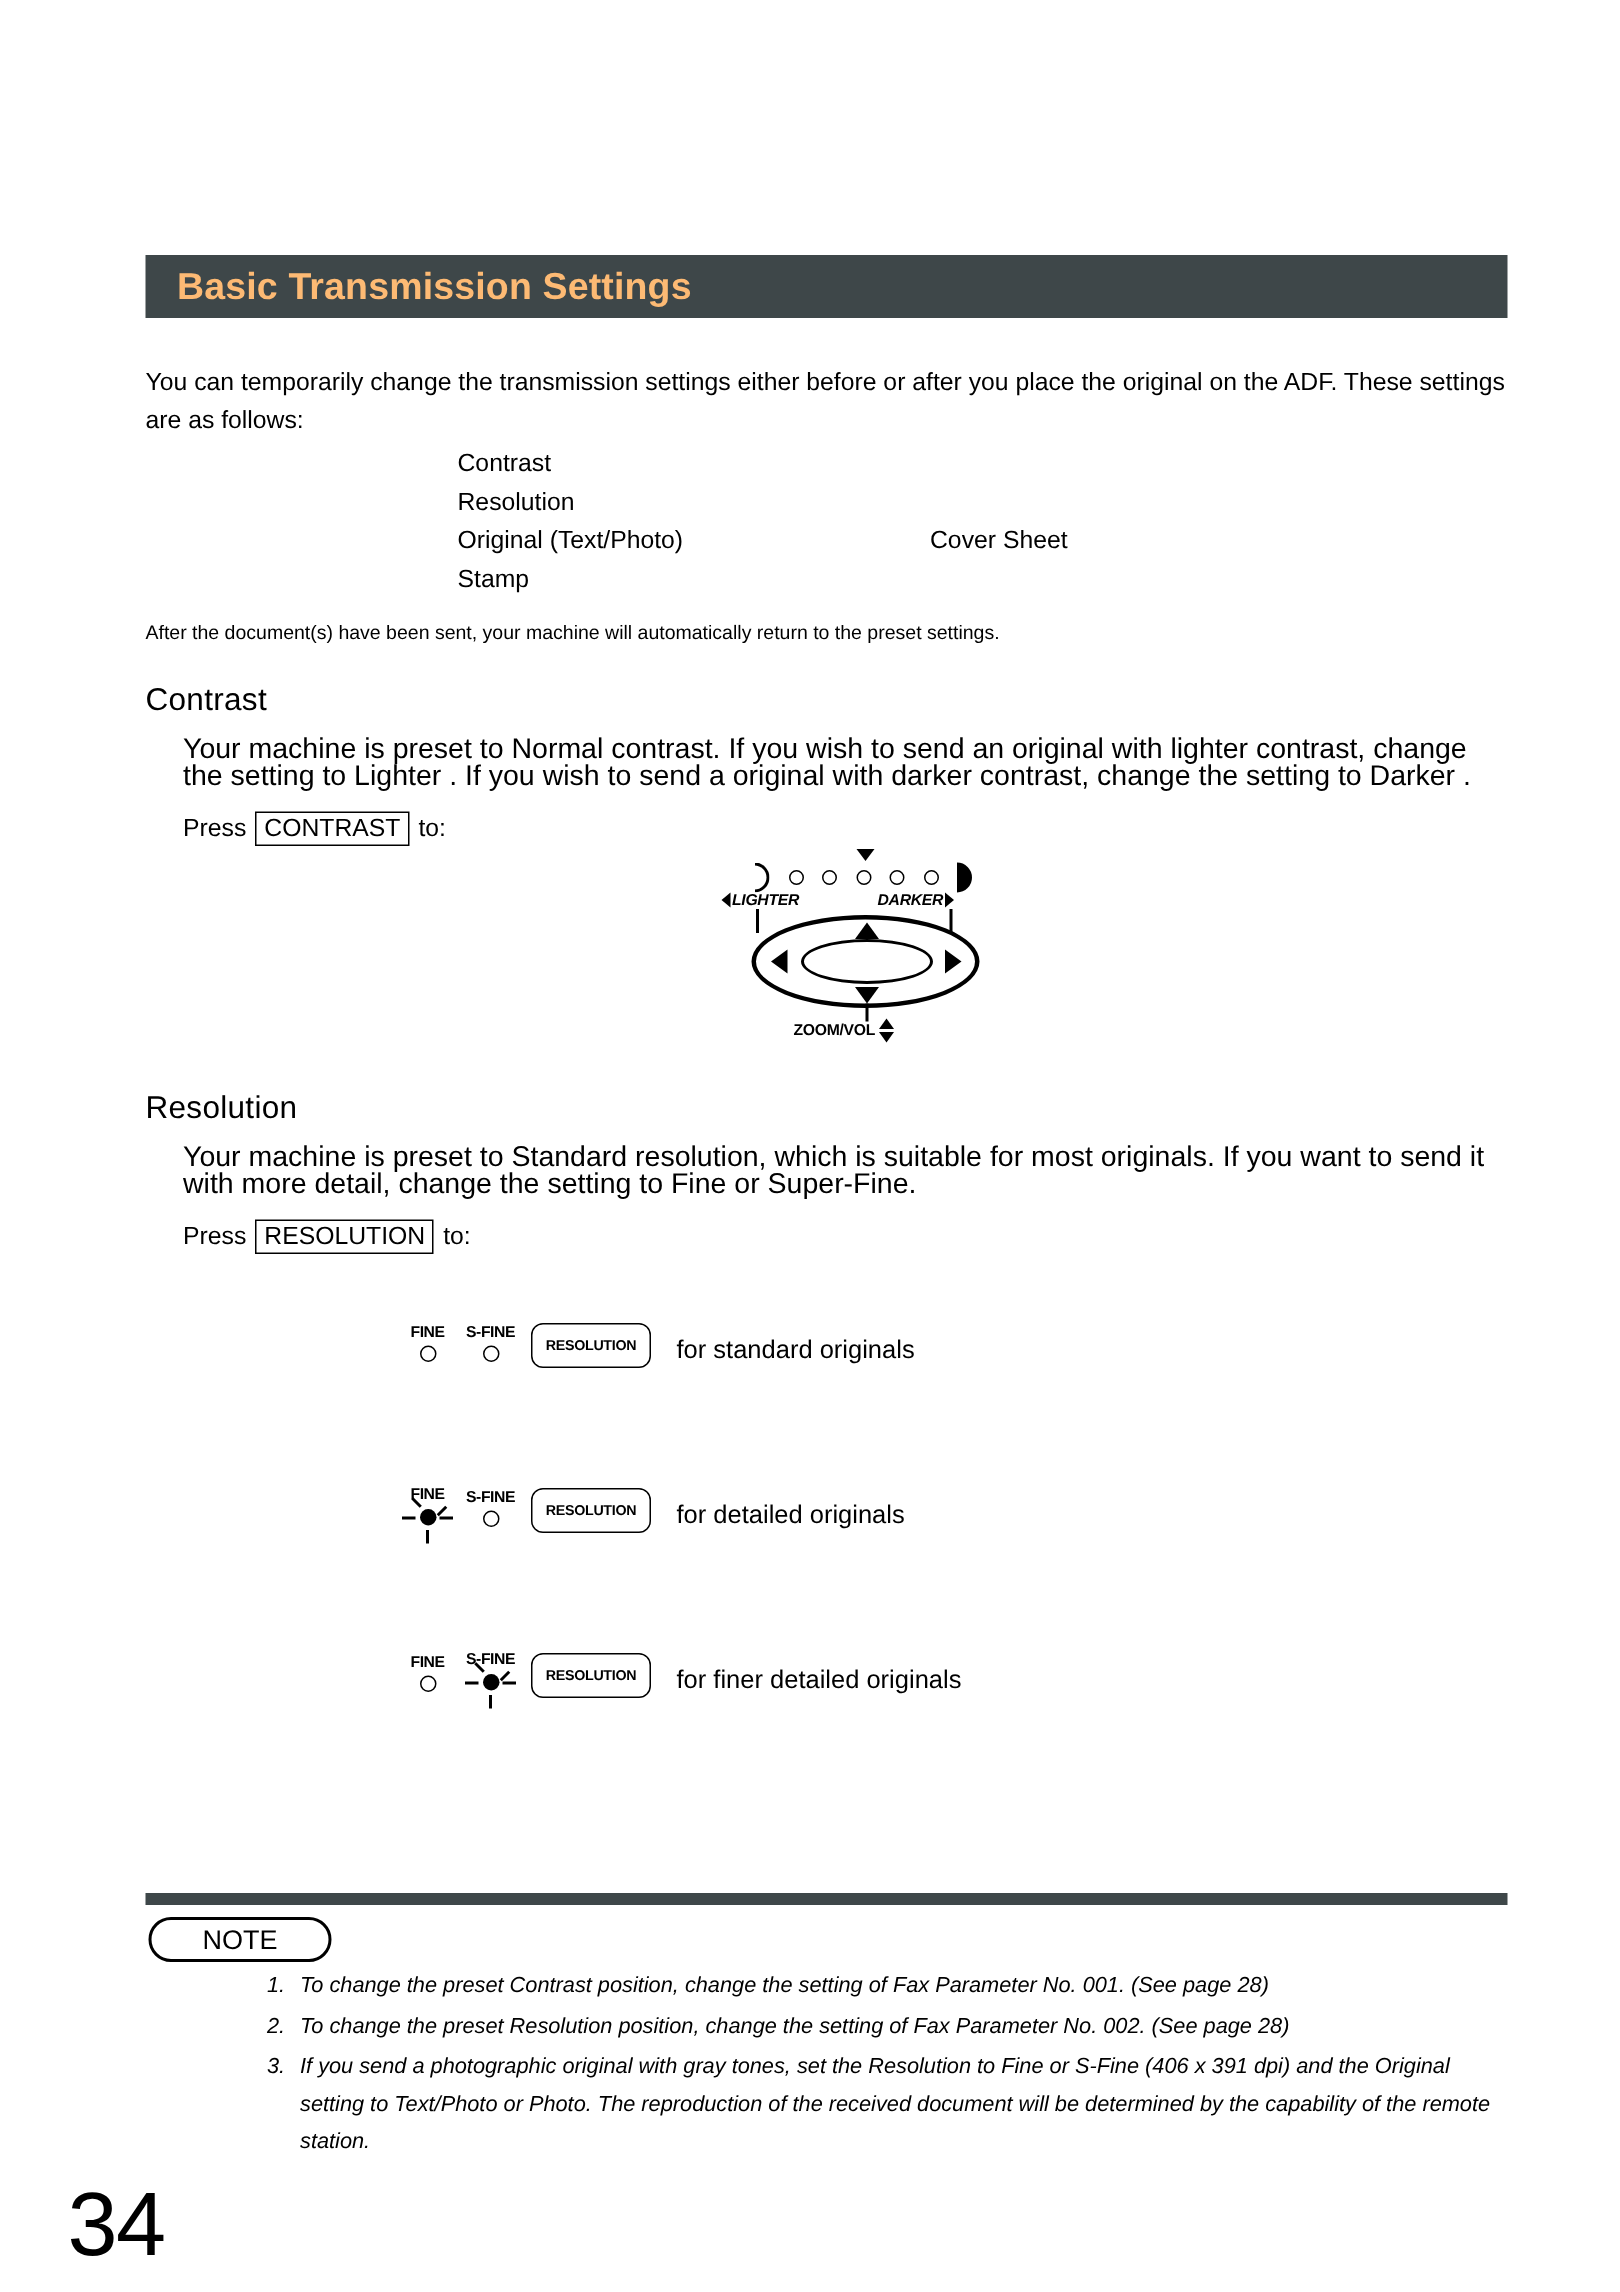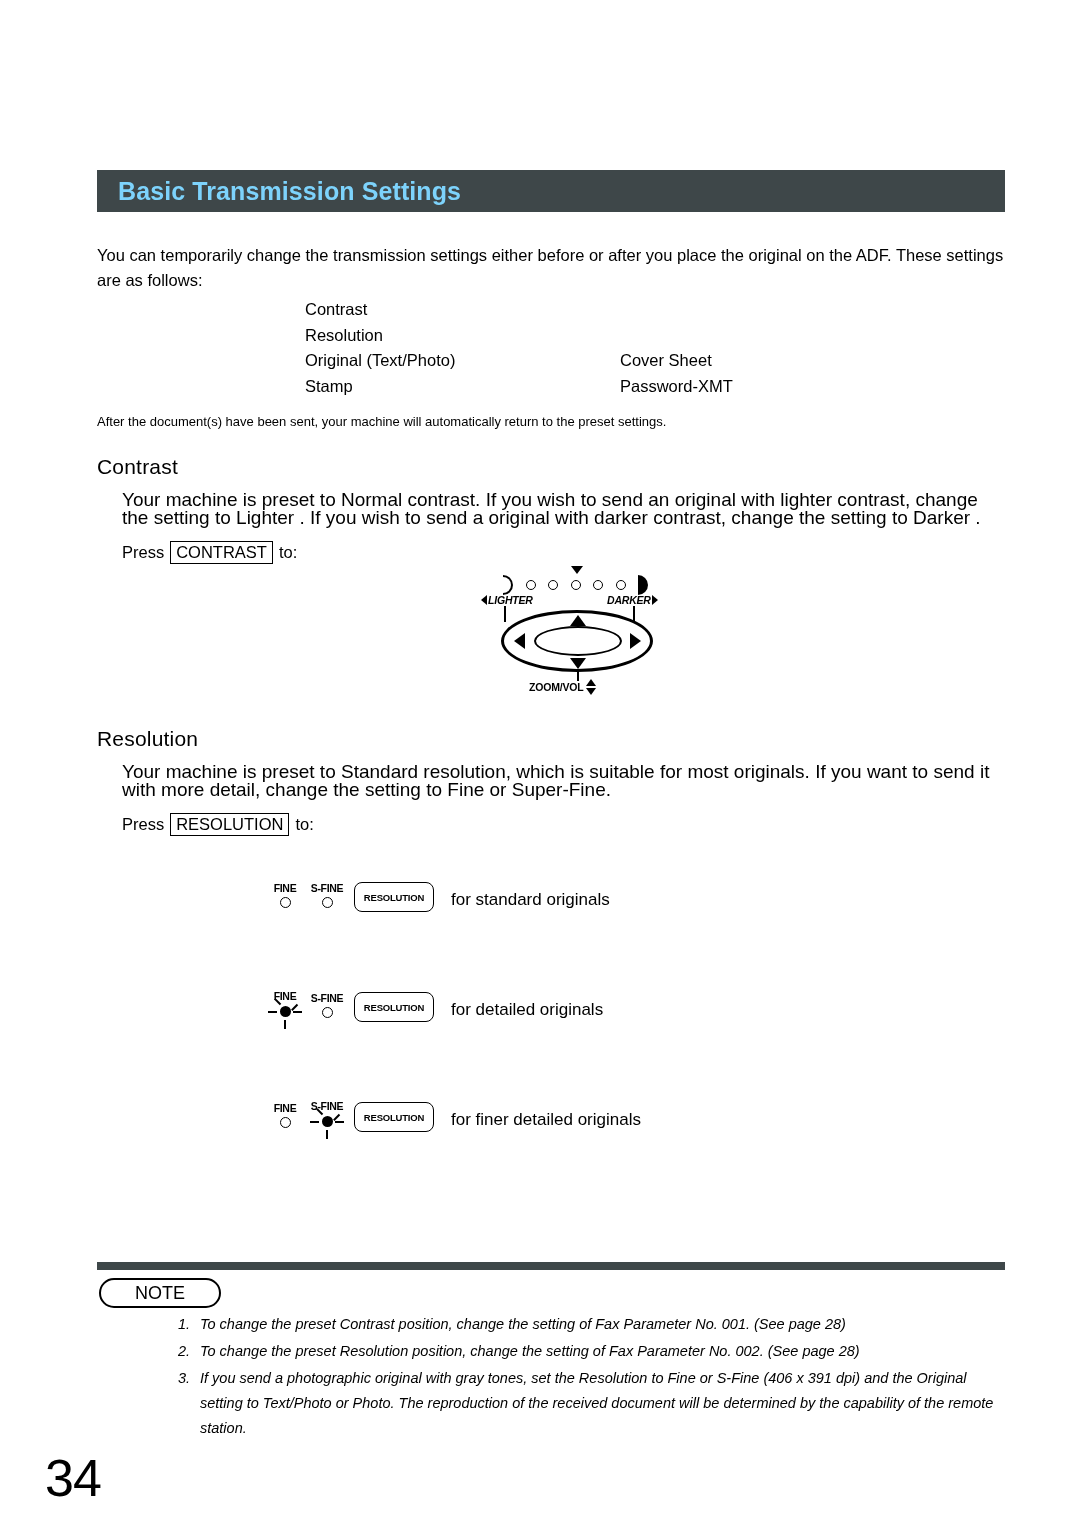--- a/index.html
+++ b/index.html
@@ -21,21 +21,21 @@
     position: absolute;
     left: 97px;
     top: 170px;
     width: 908px;
     height: 42px;
     background: #3e4749;
     display: flex;
     align-items: center;
   }
   .header-title {
-    color: #7dd3fc;
+    color: #fdba74;
     font-size: 25px;
     font-weight: bold;
     letter-spacing: 0.1px;
     padding-left: 21px;
   }
 
   
   .intro {
     position: absolute;
     left: 97px;
@@ -157,21 +157,21 @@
     top: 28px;
     font-size: 10.5px;
     font-weight: bold;
     letter-spacing: -0.2px;
     display: flex;
     align-items: center;
     gap: 1px;
     font-style: italic;
   }
   .lbl-lighter { left: -6px; }
-  .lbl-darker { left: 120px; }
+  .lbl-darker { left: 98px; }
   .tri-l {
     width: 0; height: 0;
     border-top: 5px solid transparent;
     border-bottom: 5px solid transparent;
     border-right: 6px solid #000;
   }
   .tri-r {
     width: 0; height: 0;
     border-top: 5px solid transparent;
     border-bottom: 5px solid transparent;
@@ -401,21 +401,21 @@
     width: 22px;
     flex: none;
   }
   .note-text { flex: 1; }
 
   
   .page-number {
     position: absolute;
     left: 45px;
     top: 1448px;
-    font-size: 52px;
+    font-size: 60px;
     letter-spacing: -1px;
   }
 </style>
 </head>
 <body>
 
 <div class="header-bar">
   <div class="header-title">Basic Transmission Settings</div>
 </div>
 
@@ -427,21 +427,20 @@
   </div>
   <div class="srow">
     <div class="c1">Resolution</div>
   </div>
   <div class="srow">
     <div class="c1">Original (Text/Photo)</div>
     <div class="c2">Cover Sheet</div>
   </div>
   <div class="srow">
     <div class="c1">Stamp</div>
-    <div class="c2">Password-XMT</div>
   </div>
 </div>
 
 <div class="after-note">After the document(s) have been sent, your machine will automatically return to the preset settings.</div>
 
 <div class="sec-heading" id="heading-contrast">Contrast</div>
 <div class="sec-body" id="body-contrast">Your machine is preset to Normal  contrast.  If you wish to send an original with lighter contrast, change the setting to Lighter .  If you wish to send a original with darker contrast, change the setting to Darker .</div>
 <div class="press-line" id="press-contrast">
   <span>Press</span>
   <span class="keycap">CONTRAST</span>

